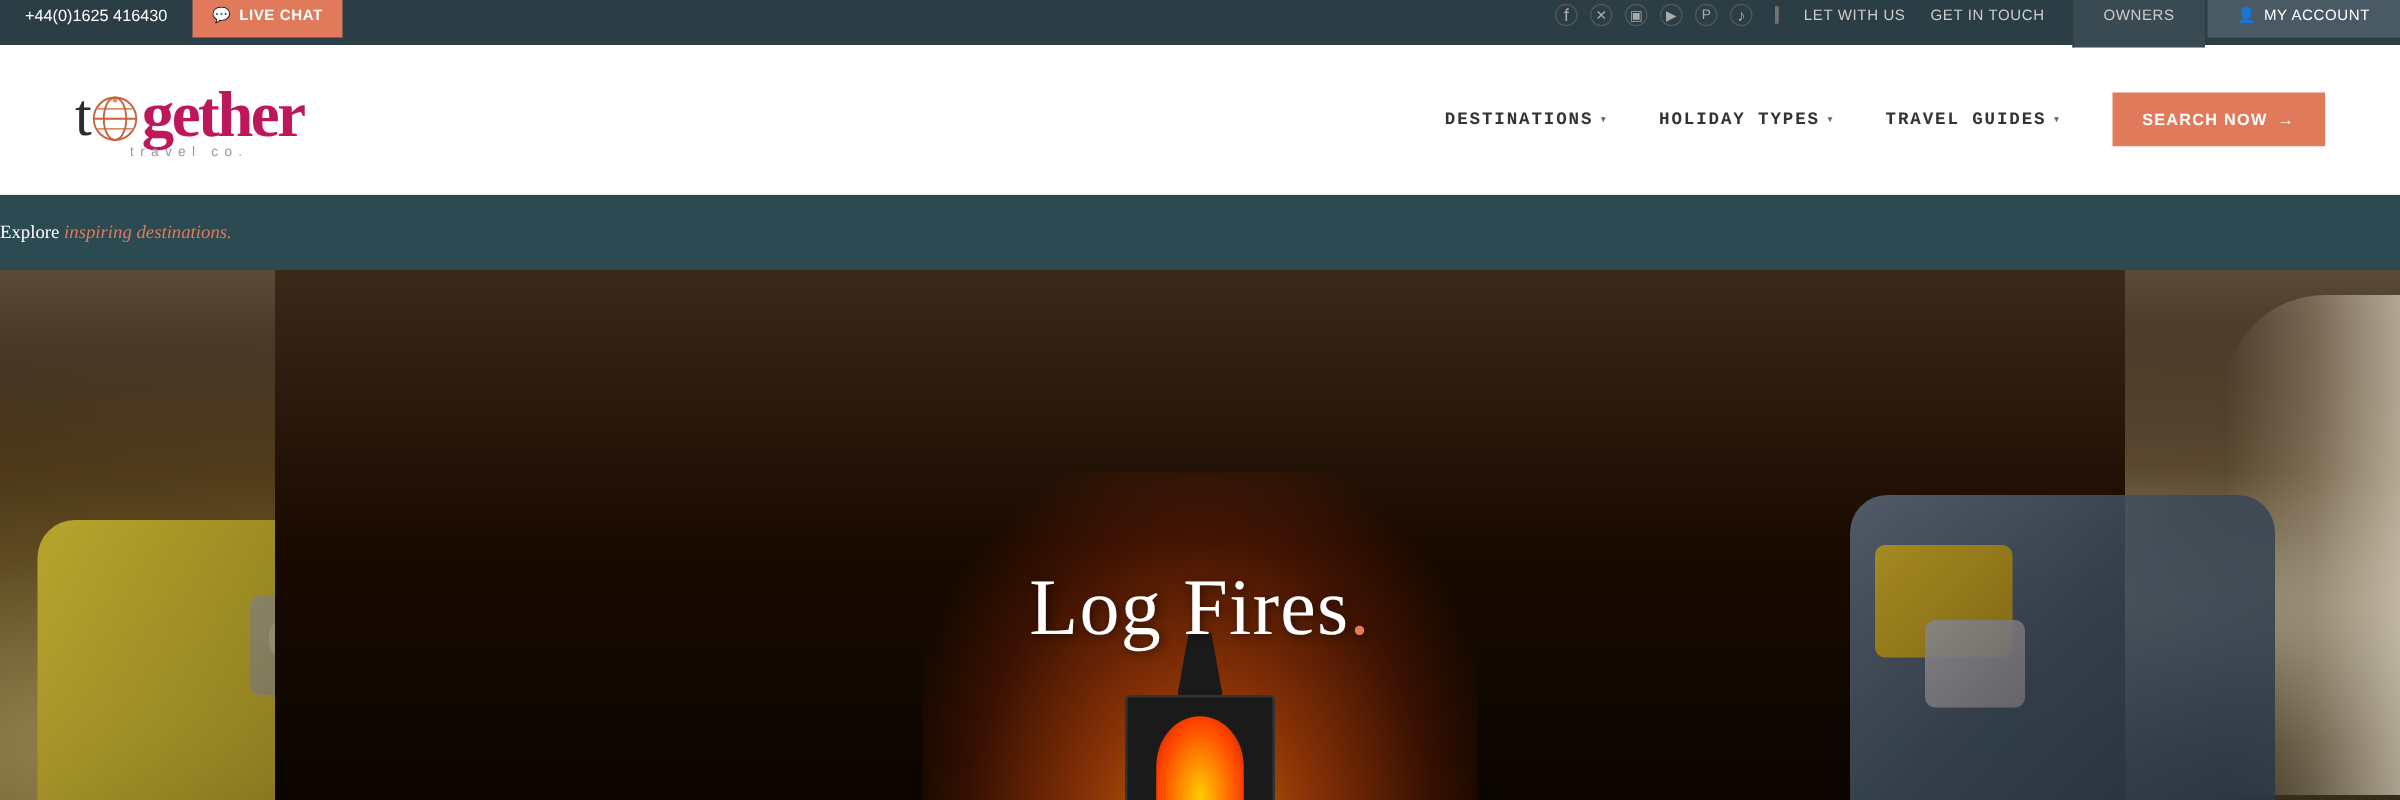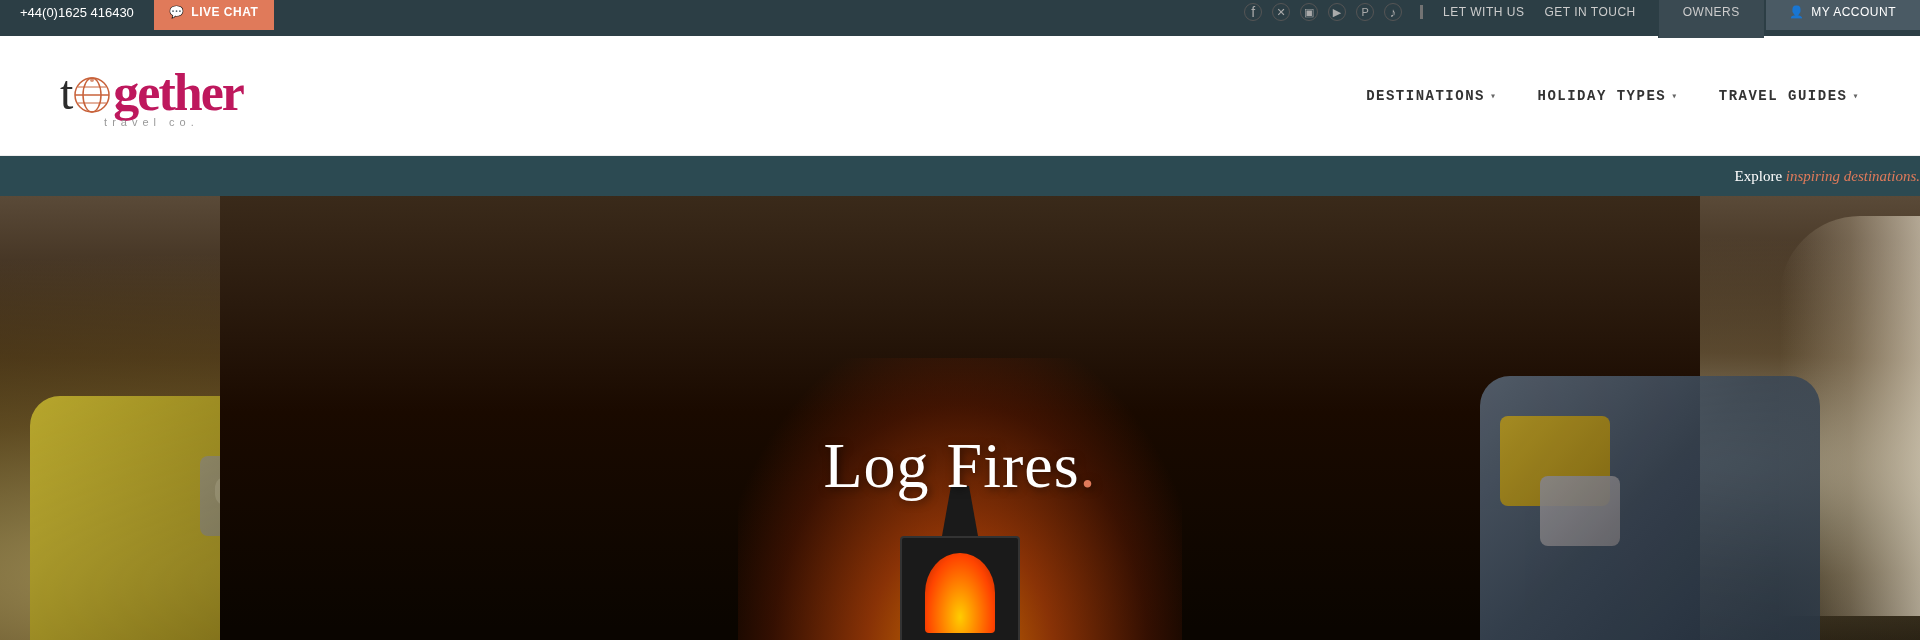--- a/index.html
+++ b/index.html
@@ -154,24 +154,24 @@
       cursor: pointer;
       border: none;
       display: flex;
       align-items: center;
       gap: 8px;
     }
 
     
     .banner-bar {
       background-color: #2c4a52;
-      height: 40px;
-      display: flex;
-      align-items: center;
-      justify-content: flex-end;
+      height: 60px;
+      display: flex;
+      align-items: center;
+      justify-content: flex-start;
     }
     .banner-text {
       font-size: 15px;
       color: #ffffff;
       font-family: Georgia, serif;
     }
     .banner-highlight {
       color: #e07a5a;
       font-style: italic;
     }
@@ -318,20 +318,24 @@
       <span class="chevron">▾</span>
     </div>
     <div class="nav-item">
       <span>HOLIDAY TYPES</span>
       <span class="chevron">▾</span>
     </div>
     <div class="nav-item">
       <span>TRAVEL GUIDES</span>
       <span class="chevron">▾</span>
     </div>
+    <button class="search-now-btn">
+      <span>SEARCH NOW</span>
+      <span>→</span>
+    </button>
   </div>
 </div>
 
 <div class="banner-bar">
   <p class="banner-text">
     <span>Explore </span><span class="banner-highlight">inspiring destinations.</span>
   </p>
 </div>
 
 <div class="hero-section">

